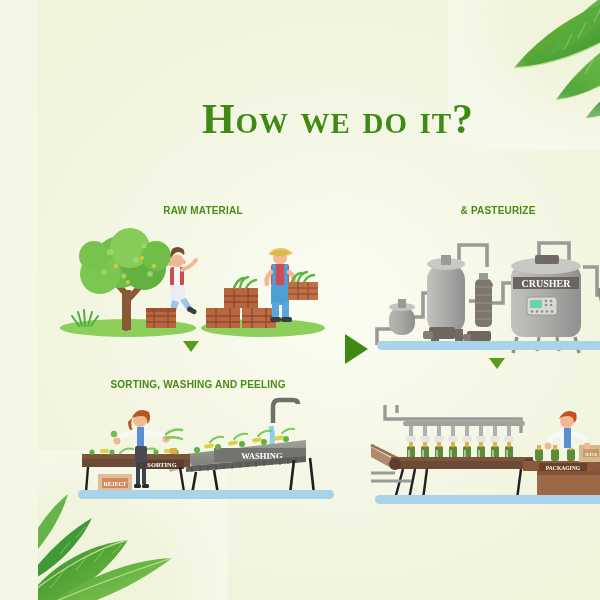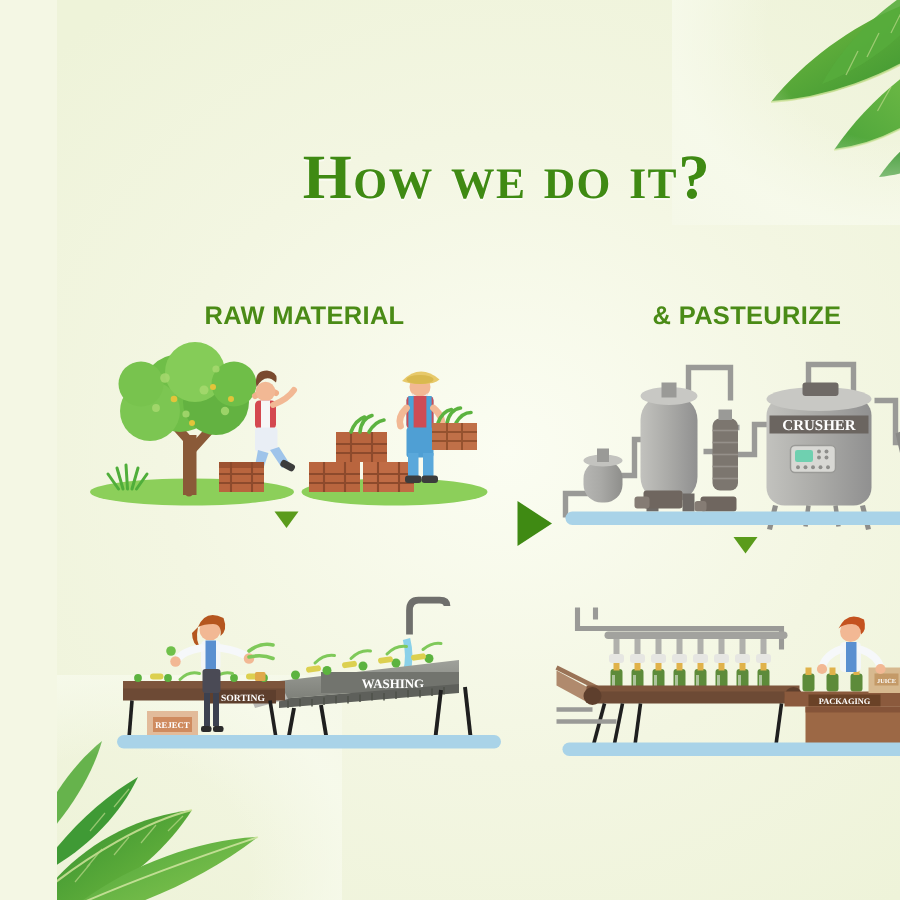--- a/index.html
+++ b/index.html
@@ -36,21 +36,21 @@
     font-family:"Liberation Serif", serif;
     font-size:42px;font-weight:bold;color:#3f8a13;
     letter-spacing:1px;
     font-variant:small-caps;
     text-shadow:0 1px 0 rgba(255,255,255,.6);
   }
   
   .sec-head{
     position:absolute;text-align:center;
     font-family:"Liberation Sans", sans-serif;
-    font-weight:bold;font-size:17px;color:#4a8b16;
+    font-weight:bold;font-size:10px;color:#4a8b16;
     letter-spacing:.2px;line-height:15px;
   }
   #h-raw{left:30px;top:203px;width:270px;}
   #h-crush{left:330px;top:203px;width:260px;}
   #h-sort{left:10px;top:377px;width:300px;}
   #h-fill{left:335px;top:393px;width:255px;}
   
   .arrow-d{position:absolute;width:0;height:0;border-left:8px solid transparent;border-right:8px solid transparent;border-top:11px solid #5a9b1b;}
   #ar1{left:145px;top:341px;}
   #ar2{left:451px;top:358px;}
@@ -137,20 +137,21 @@
   <div class="fade-bl"></div>
 
   <div id="title">How we do it?</div>
 
   <div class="sec-head" id="h-raw">RAW MATERIAL</div>
 
   <div class="sec-head" id="h-crush">
     <div>&amp; PASTEURIZE</div>
   </div>
 
+  <div class="sec-head" id="h-sort">SORTING, WASHING AND PEELING</div>
 
 
   <div class="arrow-d" id="ar1"></div>
   <div class="arrow-d" id="ar2"></div>
   <div id="ar-right"></div>
 
   <div class="panel" id="p-raw">
     <svg width="280" height="112" viewBox="0 0 280 112">
 
       <ellipse cx="70" cy="100" rx="68" ry="9" fill="#8ccf5a"></ellipse>

